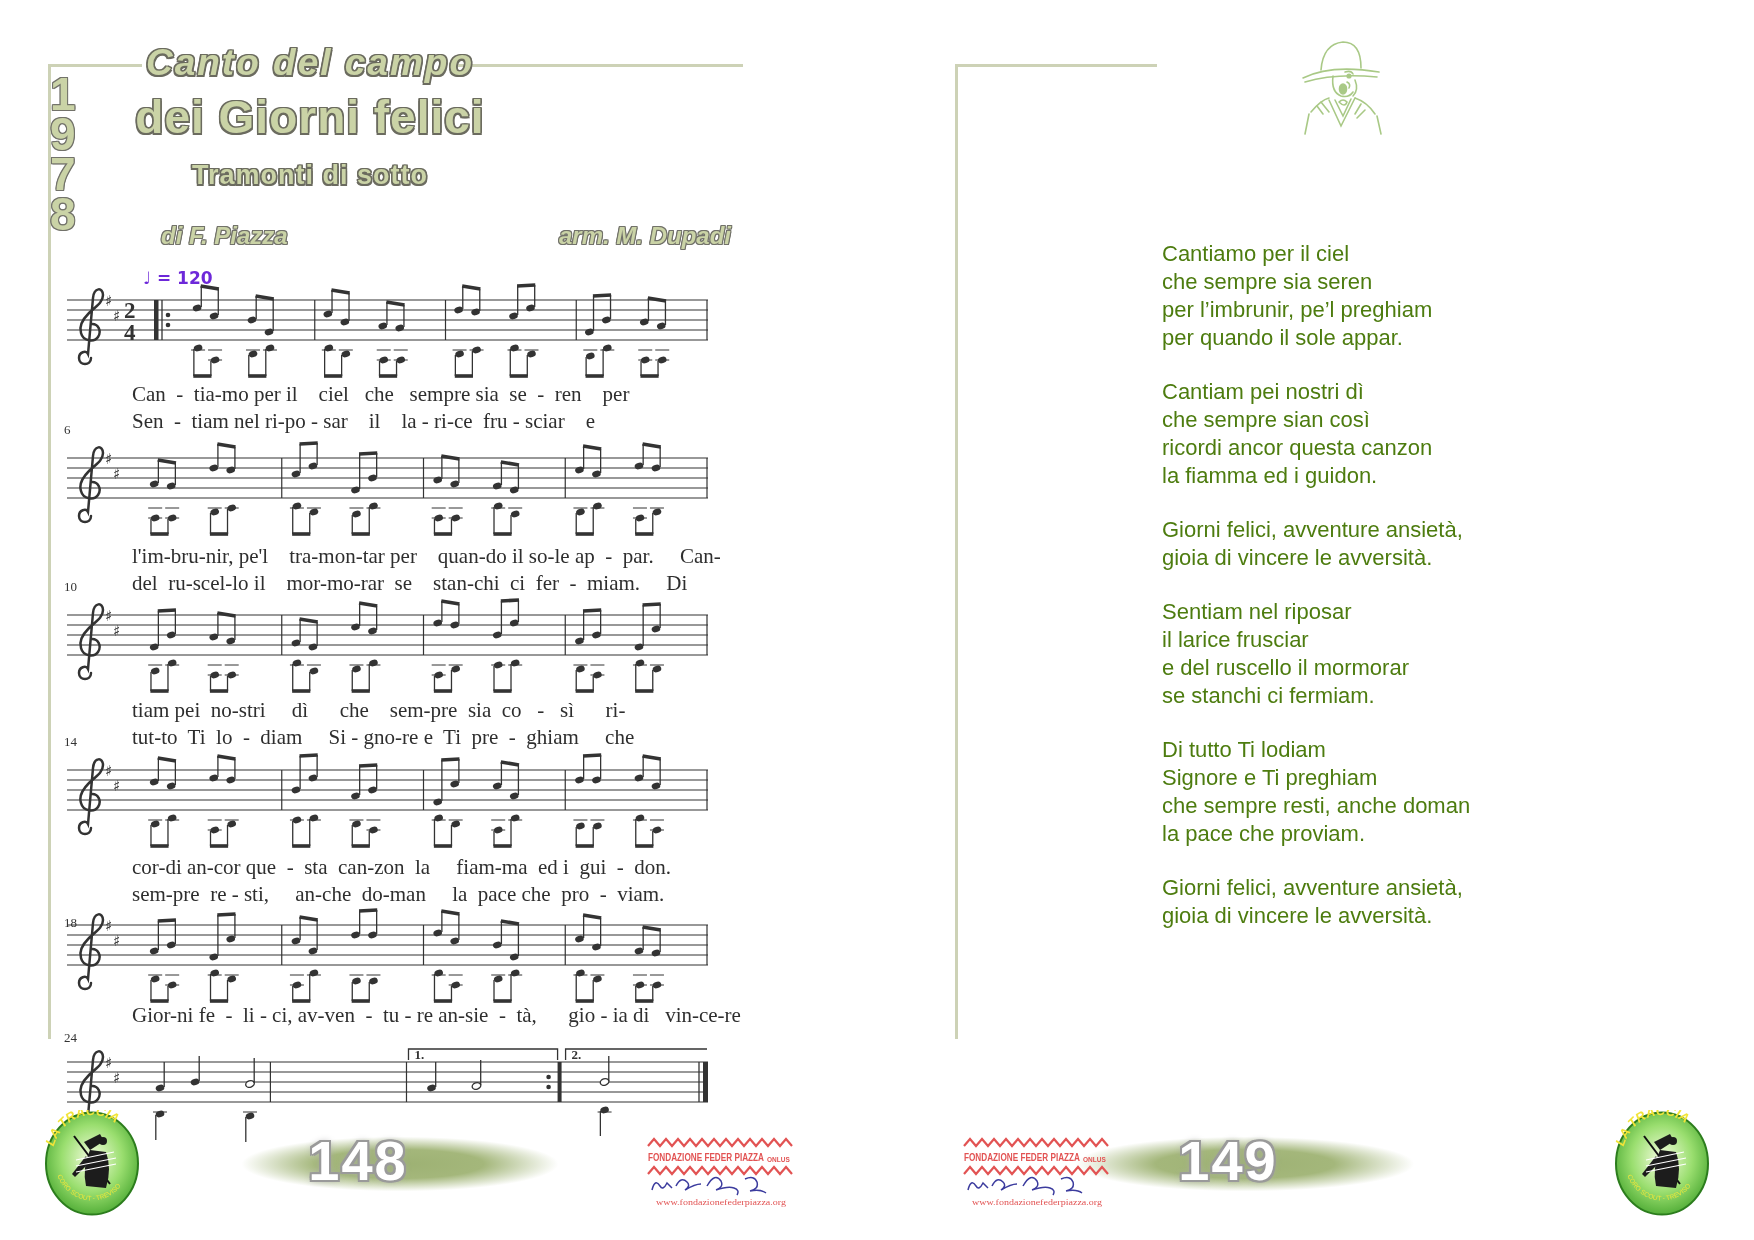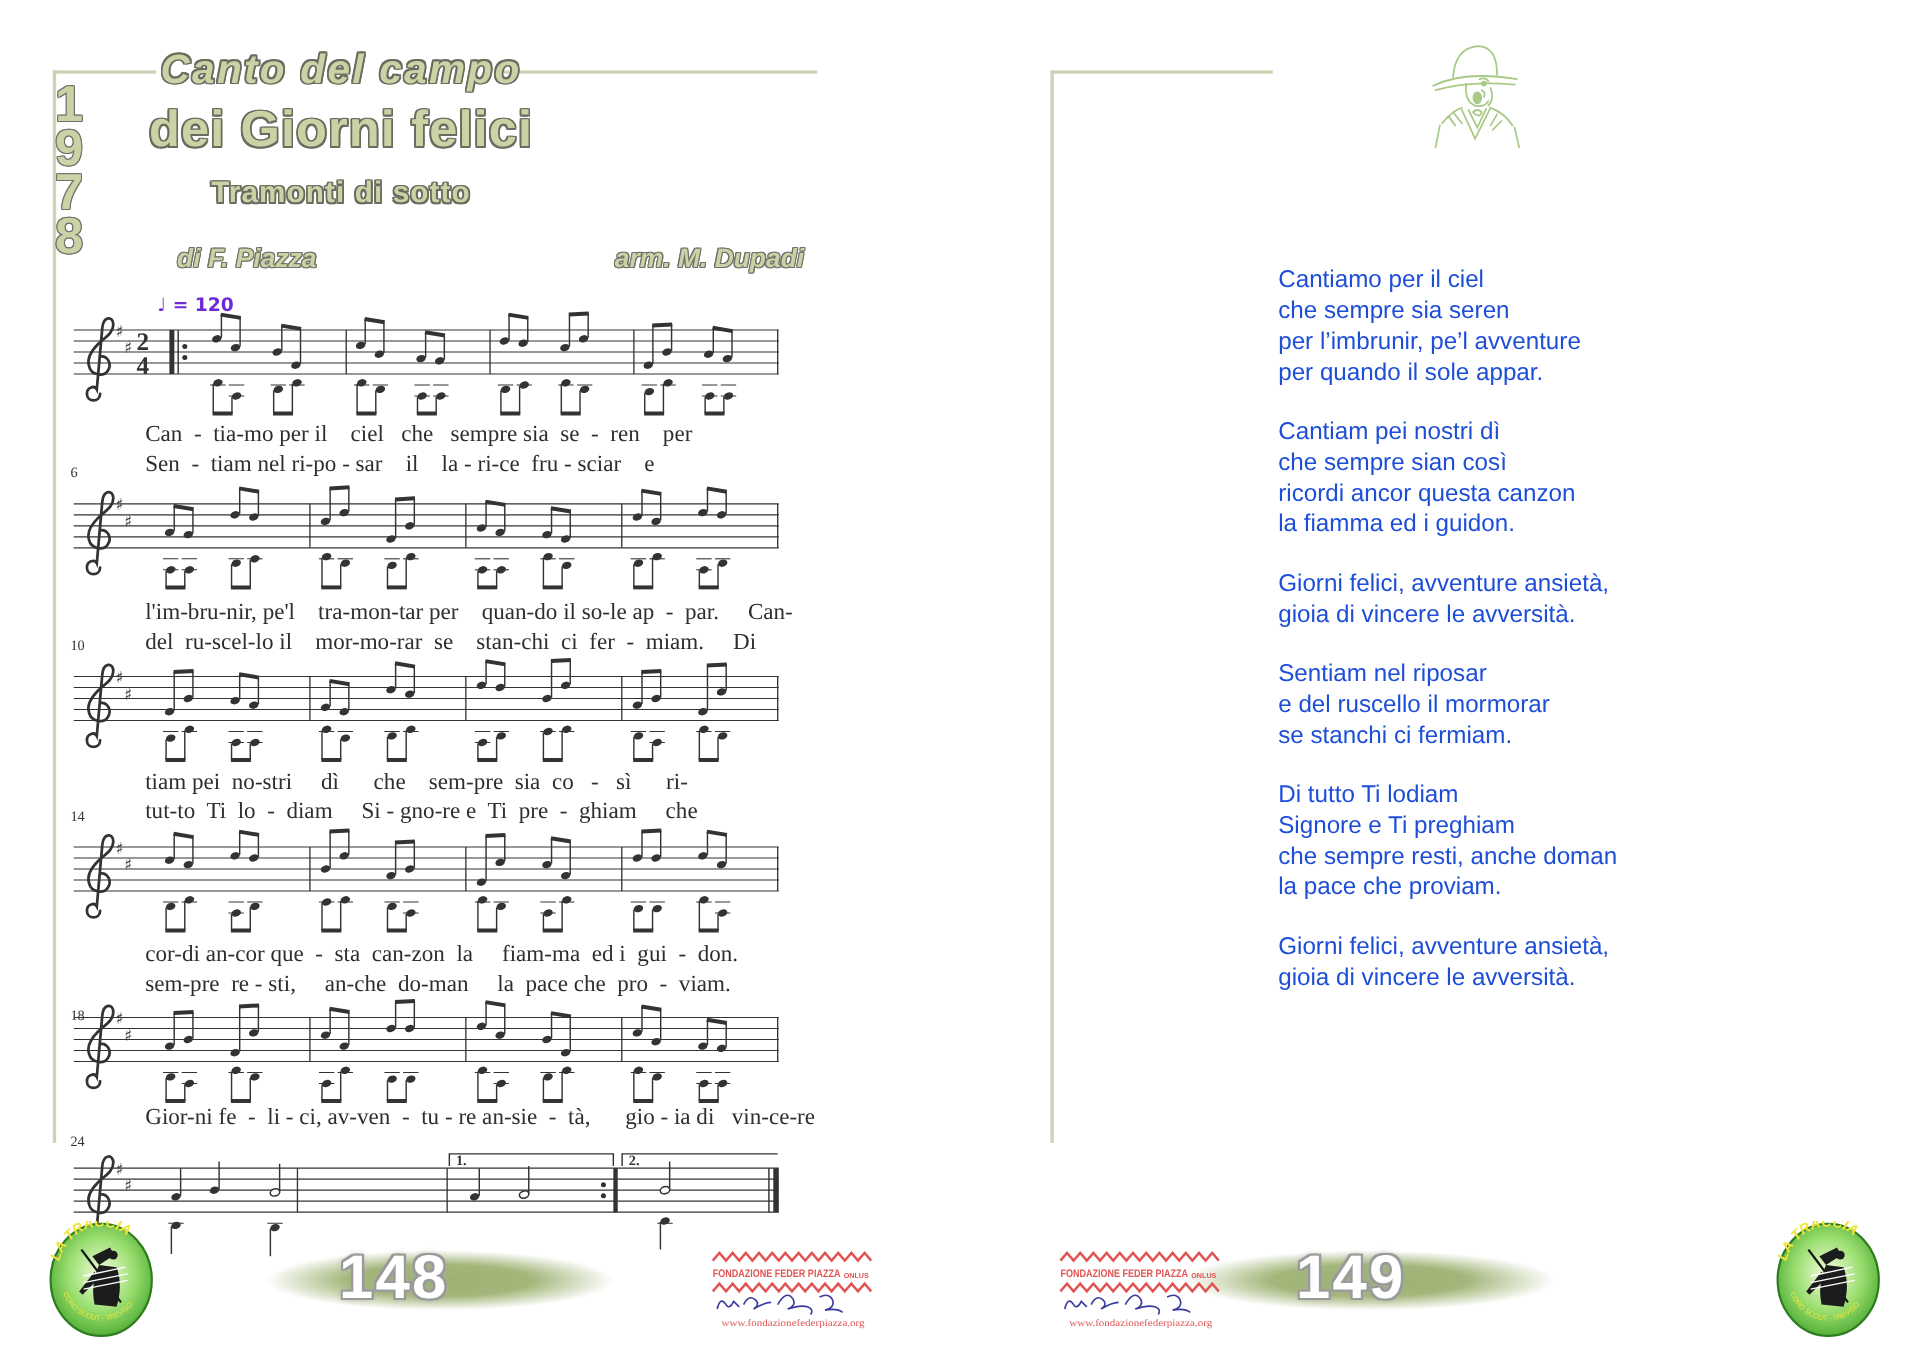--- a/index.html
+++ b/index.html
@@ -21,21 +21,21 @@
   #title-top{top:42px;font-style:italic;font-weight:bold;font-size:37px;letter-spacing:2px;}
   #title-main{top:90px;font-weight:bold;font-size:46px;letter-spacing:1px;}
   #subtitle{top:160px;font-weight:bold;font-size:27px;letter-spacing:1px;}
   .credits{left:138px;top:222px;width:570px;display:flex;justify-content:space-between;margin-left:23px;}
   .credit{font-style:italic;font-weight:bold;font-size:24px;}
   #tempo{left:143px;top:268px;font-family:"DejaVu Sans",sans-serif;font-weight:bold;font-size:17px;color:#6d28d9;}
   .system{position:absolute;left:64px;width:647px;height:110px;}
   .mnum{position:absolute;left:64px;width:40px;font-family:"Liberation Serif",serif;font-size:13px;color:#333;}
   .slyric{position:absolute;left:132px;width:600px;white-space:pre;
           font-family:"Liberation Serif",serif;font-size:21px;color:#2e2e2e;}
-  #lyrics-column{position:absolute;left:1162px;top:240px;width:340px;color:#1d4ed8;
+  #lyrics-column{position:absolute;left:1162px;top:240px;width:340px;color:#4d7c0f;
                  font-size:22px;line-height:28px;}
   .stanza{margin-bottom:26px;}
   .pagenum{position:absolute;font-weight:bold;font-size:56px;letter-spacing:2px;color:#ffffff;
     text-shadow:-2px -2px 0 #9a9a9a,2px -2px 0 #9a9a9a,-2px 2px 0 #9a9a9a,2px 2px 0 #9a9a9a,
                 -2px 0 0 #9a9a9a,2px 0 0 #9a9a9a,0 -2px 0 #9a9a9a,0 2px 0 #9a9a9a,0 0 7px #aaa;
     width:140px;text-align:center;}
   .glow{position:absolute;height:76px;border-radius:50%;
     background:radial-gradient(50% 50% at 50% 50%, #9db173 0%, #a4b77b 38%, rgba(248,250,242,0) 72%);}
 </style>
 </head>
@@ -720,35 +720,36 @@
       <path d="M48 76 q4 -4 8 0 q-2 6 -8 0"></path>
       <path d="M20 86 Q30 74 38 72 M64 72 Q76 76 84 88 M18 88 L14 108 M86 90 L90 108"></path>
       <path d="M26 80 l6 8 M30 76 l8 10 M70 78 l-6 10 M74 84 l-8 8"></path>
     </g>
   </svg>
 
   <div id="lyrics-column">
       <div class="stanza">
         <div>Cantiamo per il ciel</div>
         <div>che sempre sia seren</div>
-        <div>per l’imbrunir, pe’l avventure</div>
+        <div>per l’imbrunir, pe’l preghiam</div>
         <div>per quando il sole appar.</div>
       </div>
       <div class="stanza">
         <div>Cantiam pei nostri dì</div>
         <div>che sempre sian così</div>
         <div>ricordi ancor questa canzon</div>
         <div>la fiamma ed i guidon.</div>
       </div>
       <div class="stanza">
         <div>Giorni felici, avventure ansietà,</div>
         <div>gioia di vincere le avversità.</div>
       </div>
       <div class="stanza">
         <div>Sentiam nel riposar</div>
+        <div>il larice frusciar</div>
         <div>e del ruscello il mormorar</div>
         <div>se stanchi ci fermiam.</div>
       </div>
       <div class="stanza">
         <div>Di tutto Ti lodiam</div>
         <div>Signore e Ti preghiam</div>
         <div>che sempre resti, anche doman</div>
         <div>la pace che proviam.</div>
       </div>
       <div class="stanza">

